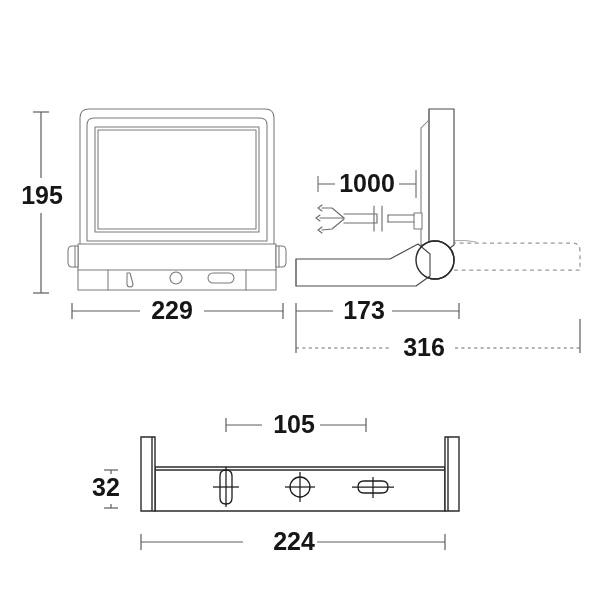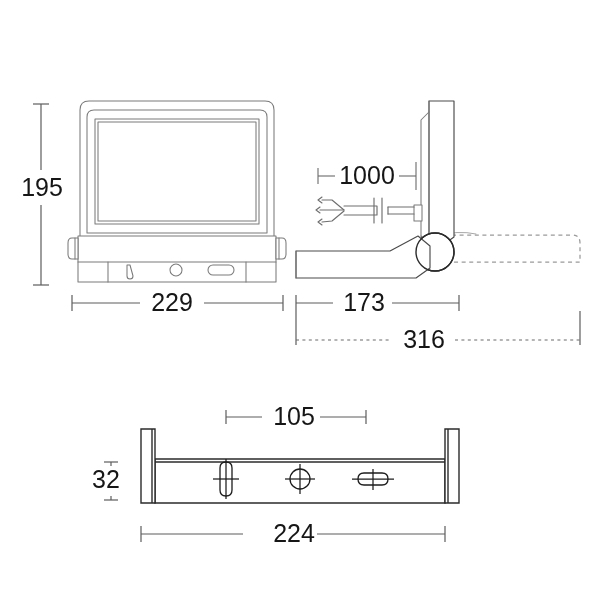--- a/index.html
+++ b/index.html
@@ -11,23 +11,24 @@
   body {
     width: 600px;
     height: 600px;
     font-family: "Liberation Sans", sans-serif;
     overflow: hidden;
     position: relative;
   }
   #drawing-root {
     position: absolute;
     left: 0;
-    top: 0;
+    top: 8px;
     width: 600px;
     height: 592px;
+    font-weight: bold;
   }
   svg {
     display: block;
   }
   .dim-text {
     font-family: "Liberation Sans", sans-serif;
     font-size: 25px;
     fill: #161616;
     text-anchor: middle;
     dominant-baseline: middle;

